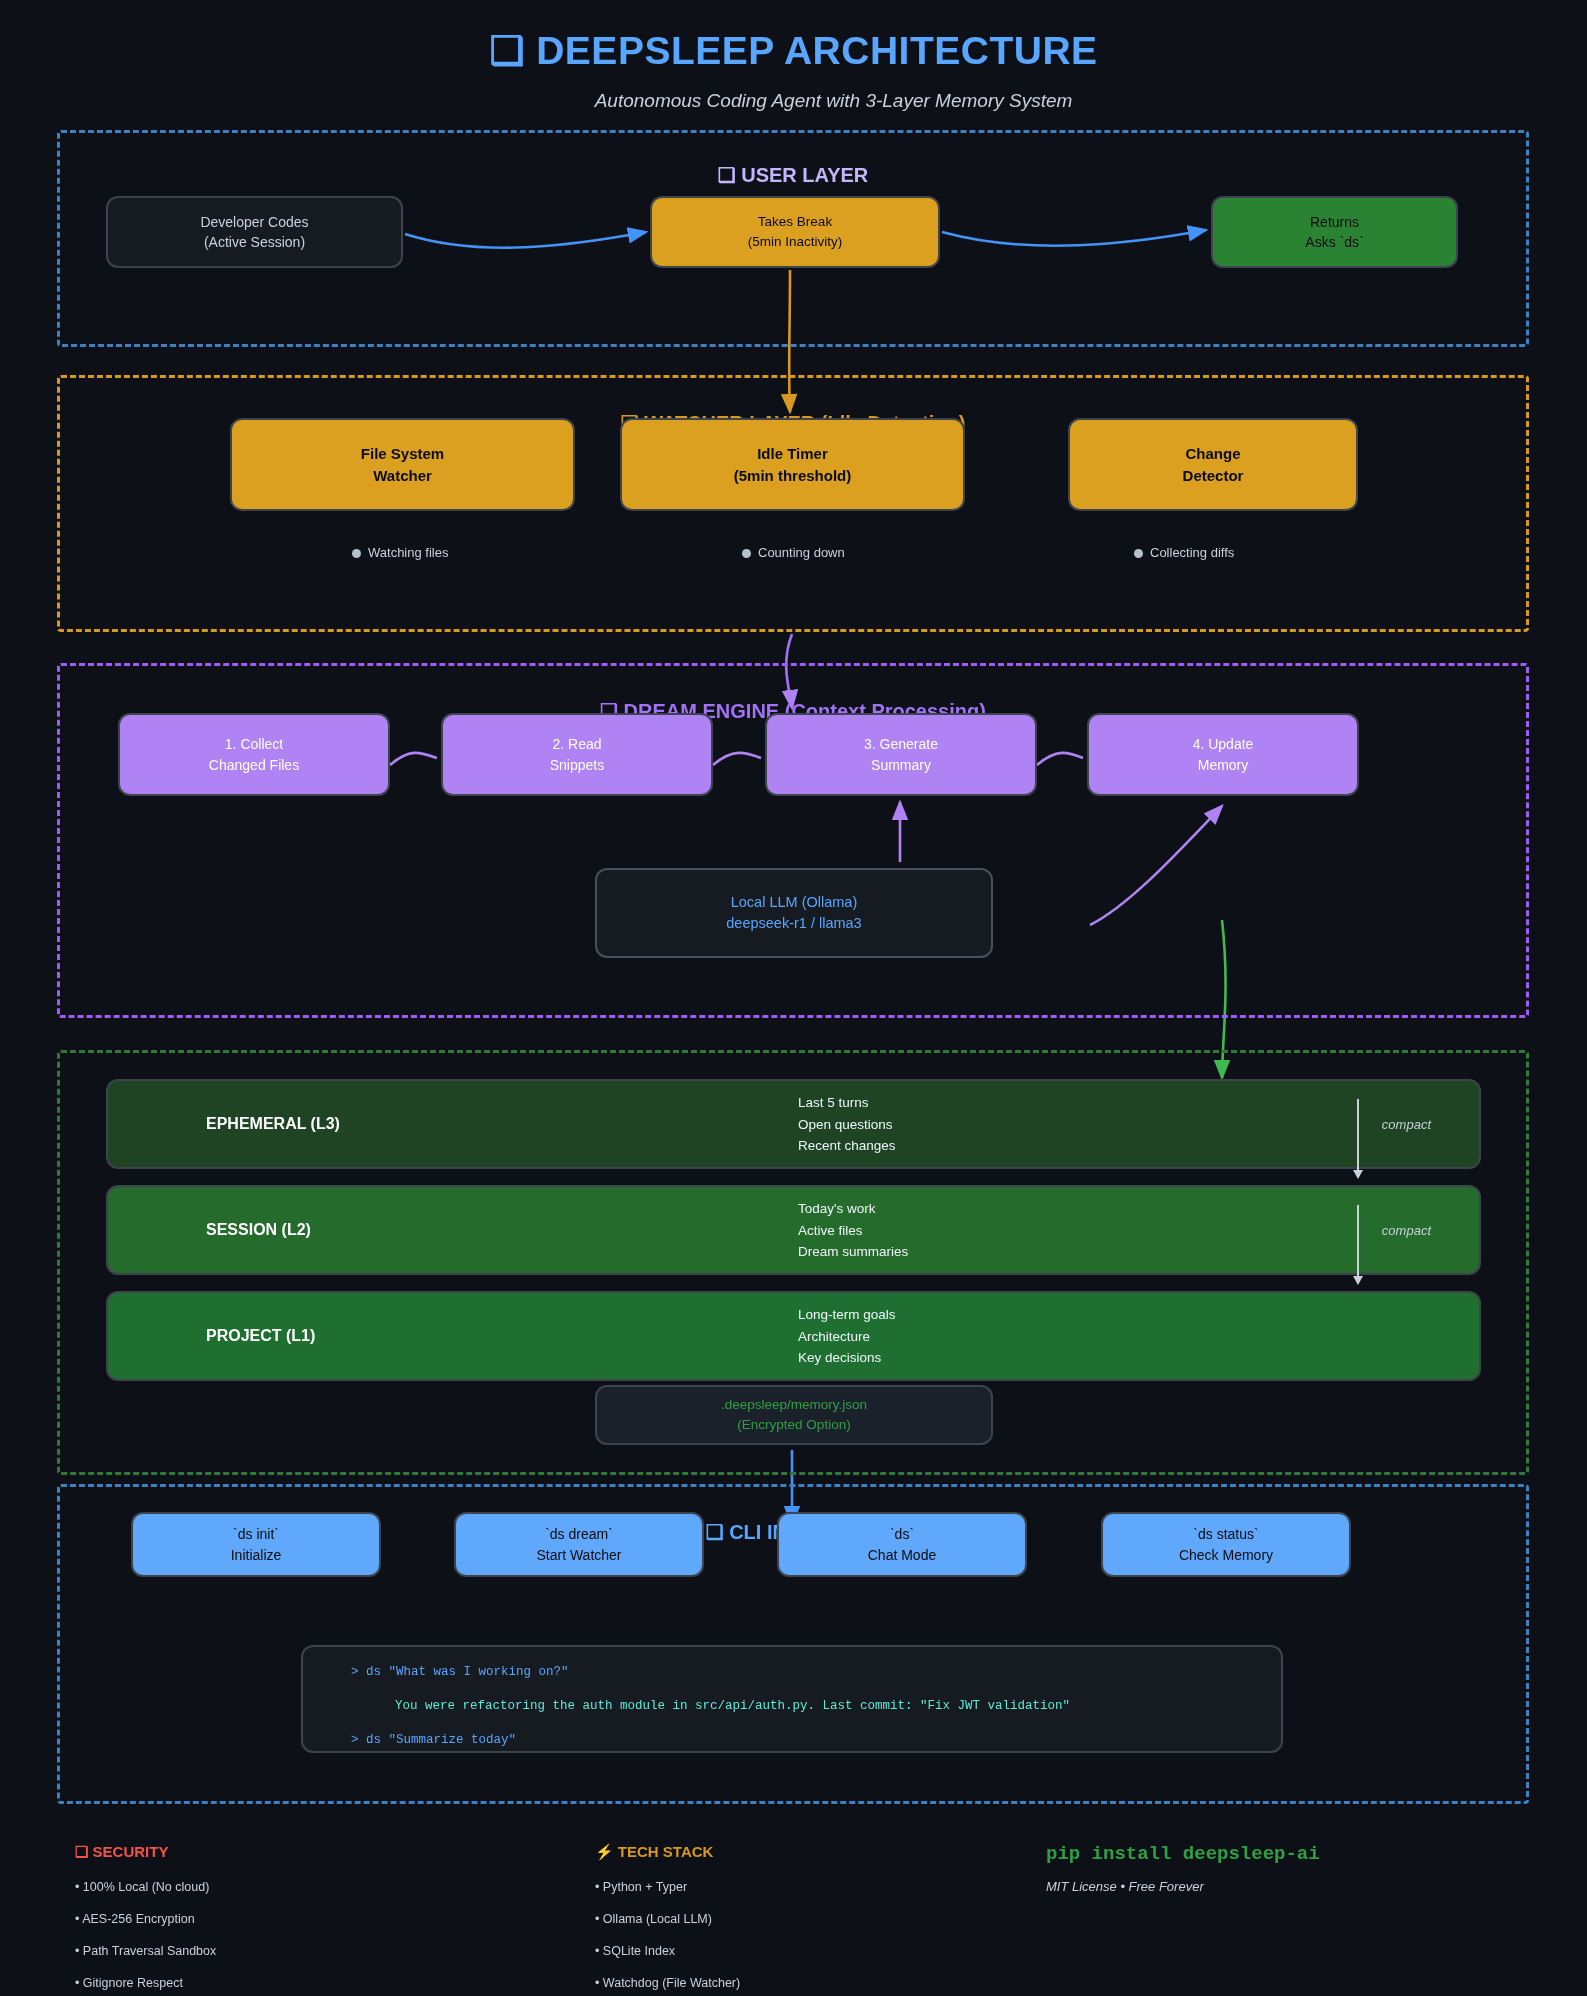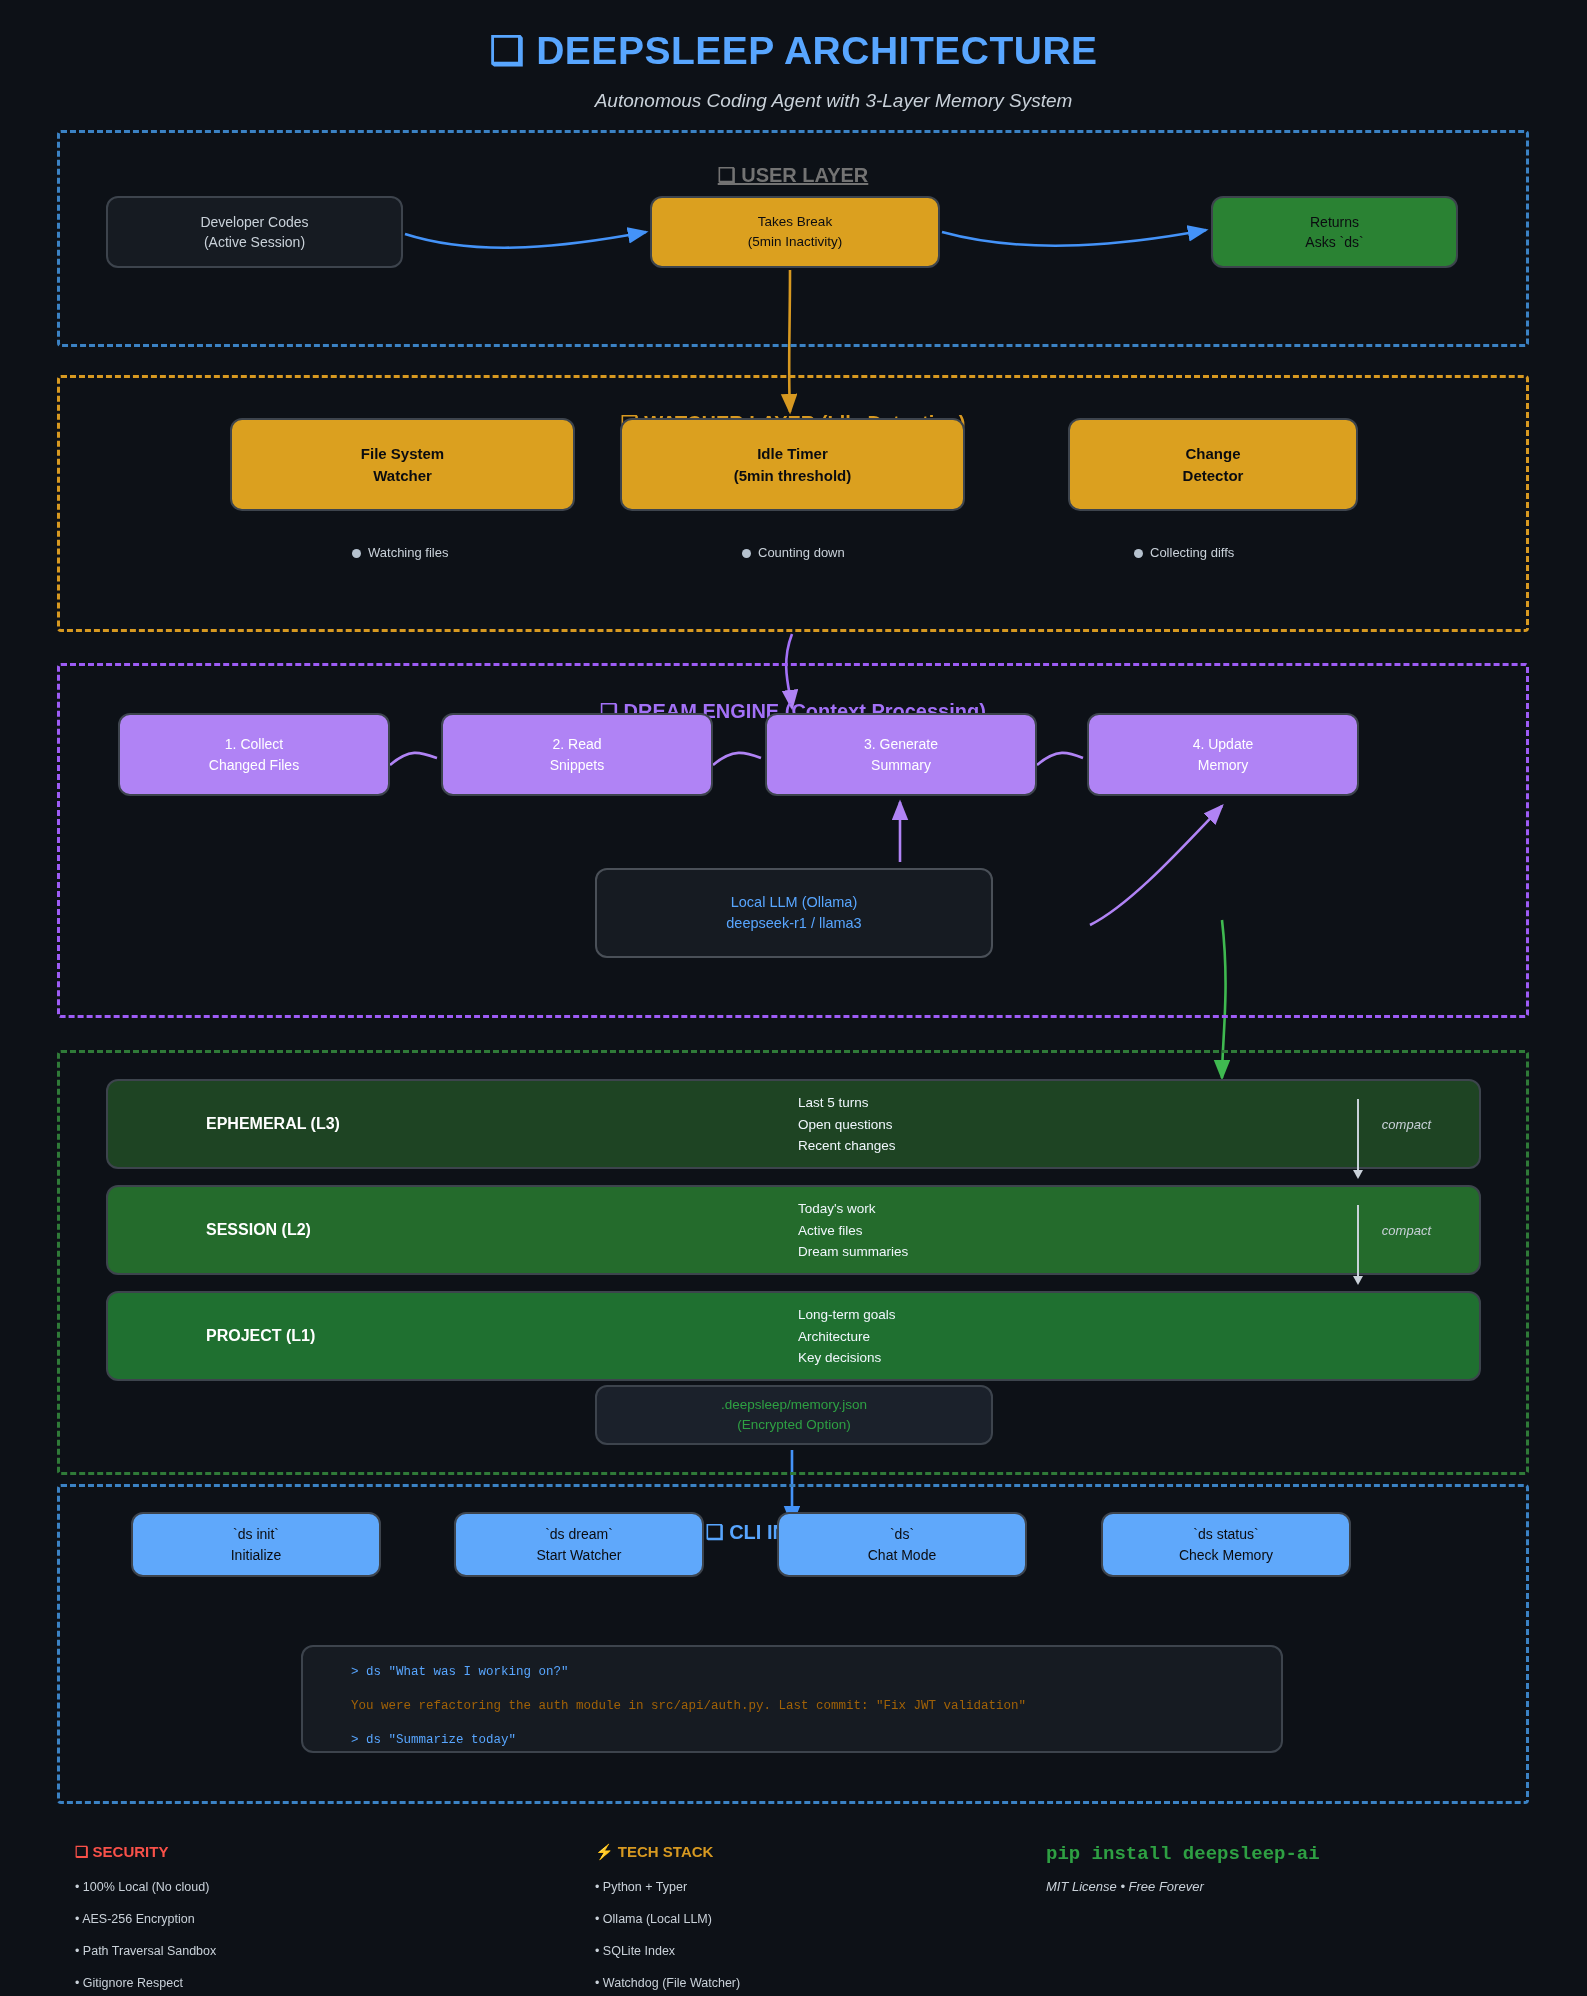--- a/index.html
+++ b/index.html
@@ -42,21 +42,21 @@
   #sec-dream   { left:57px; top:663px;  width:1472px; height:355px; }
   #sec-memory  { left:57px; top:1050px; width:1472px; height:425px; }
   #sec-cli     { left:57px; top:1484px; width:1472px; height:320px; }
 
   #sec-user    .sec-border { border-color:#3b82c4; }
   #sec-watcher .sec-border { border-color:#d79921; }
   #sec-dream   .sec-border { border-color:#9d5cf5; }
   #sec-memory  .sec-border { border-color:#2f7a38; }
   #sec-cli     .sec-border { border-color:#3b82c4; }
 
-  #sec-user    .sec-title { top:33px;  color:#737373;text-decoration:underline; }
+  #sec-user    .sec-title { top:33px;  color:#c4b5fd; }
   #sec-watcher .sec-title { top:36px;  color:#d79921; }
   #sec-dream   .sec-title { top:36px;  color:#a371f7; }
   #sec-memory  .sec-title { top:28px;  color:#2ea043; }
   #sec-cli     .sec-title { top:36px;  color:#58a6ff; }
 
   
   .node {
     position:absolute;
     border-radius:12px;
     border:2px solid #30363d;
@@ -136,21 +136,21 @@
   #n-c4 { left:1101px; top:1512px; width:250px; height:65px; }
 
   
   #terminal {
     position:absolute; left:301px; top:1645px; width:982px; height:108px;
     background:#161b22; border:2px solid #3d444d; border-radius:12px;
     padding:18px 48px;
     font-family:"Liberation Mono", monospace; font-size:12.5px; line-height:1.2;
   }
   #terminal .cmd  { color:#58a6ff; }
-  #terminal .resp { color:#a16207; }
+  #terminal .resp { color:#5eead4;margin-left:44px; }
   #terminal .sp   { height:19px; }
 
   
   .foot-col { position:absolute; top:1843px; }
   #foot-sec  { left:75px;  width:470px; }
   #foot-tech { left:595px; width:420px; }
   #foot-inst { left:1046px; width:440px; }
   .foot-head { font-size:15px; font-weight:bold; margin-bottom:19px; white-space:nowrap; }
   #foot-sec  .foot-head { color:#f85149; }
   #foot-tech .foot-head { color:#d79921; }

